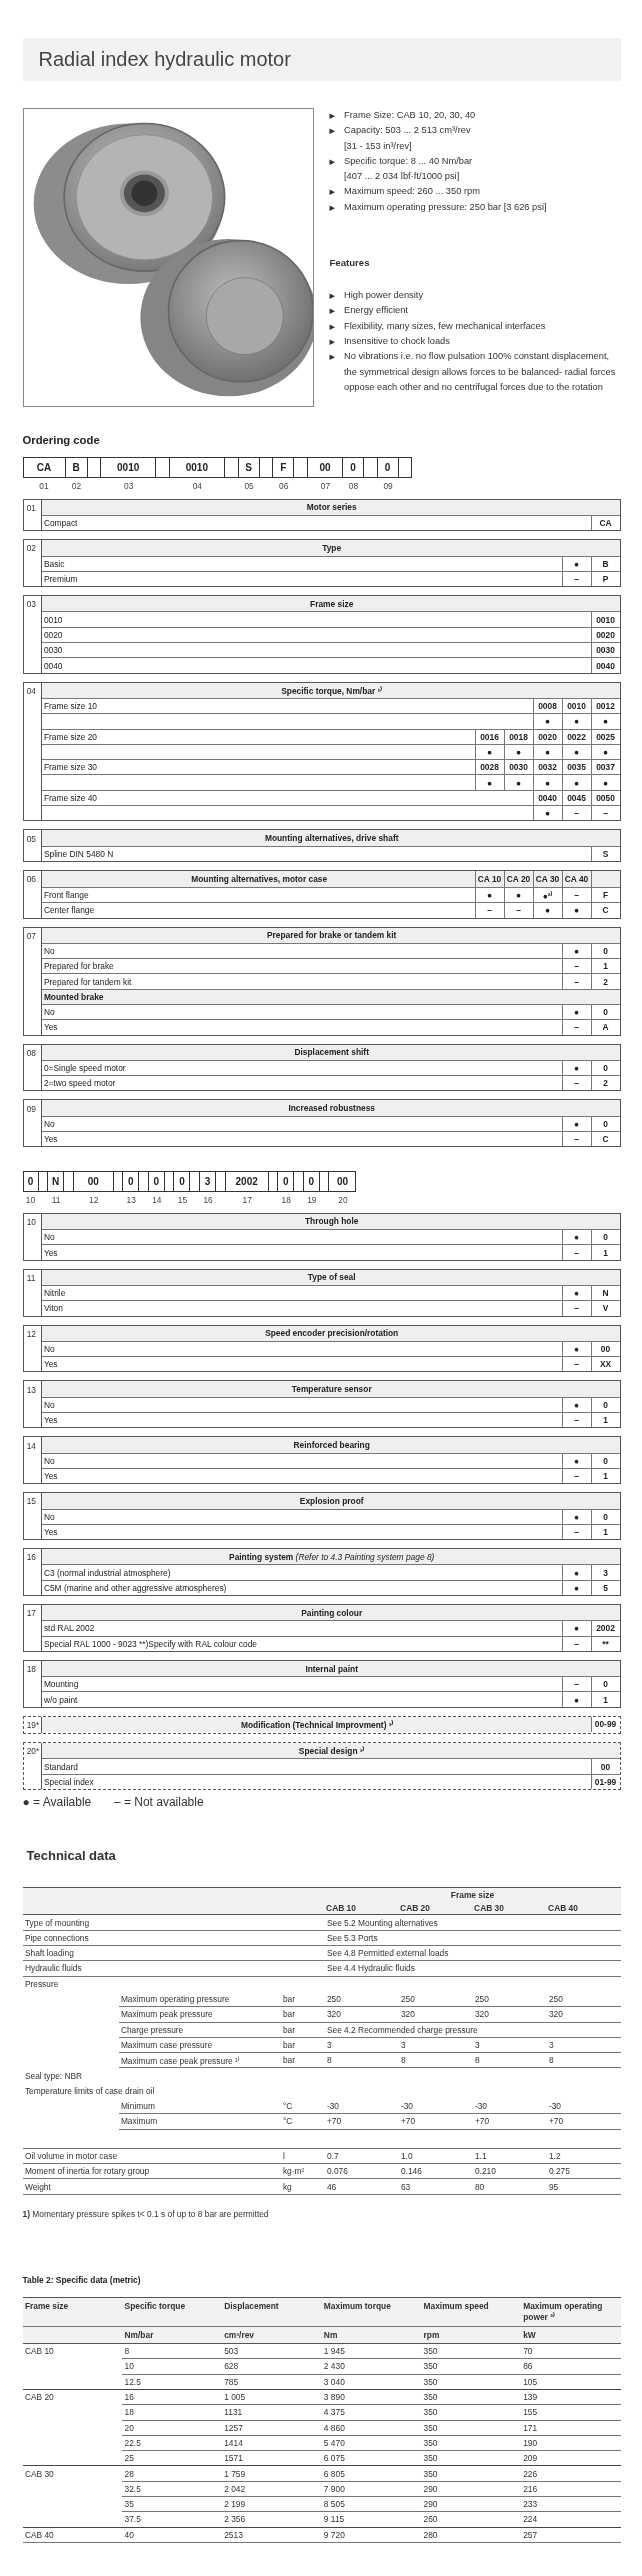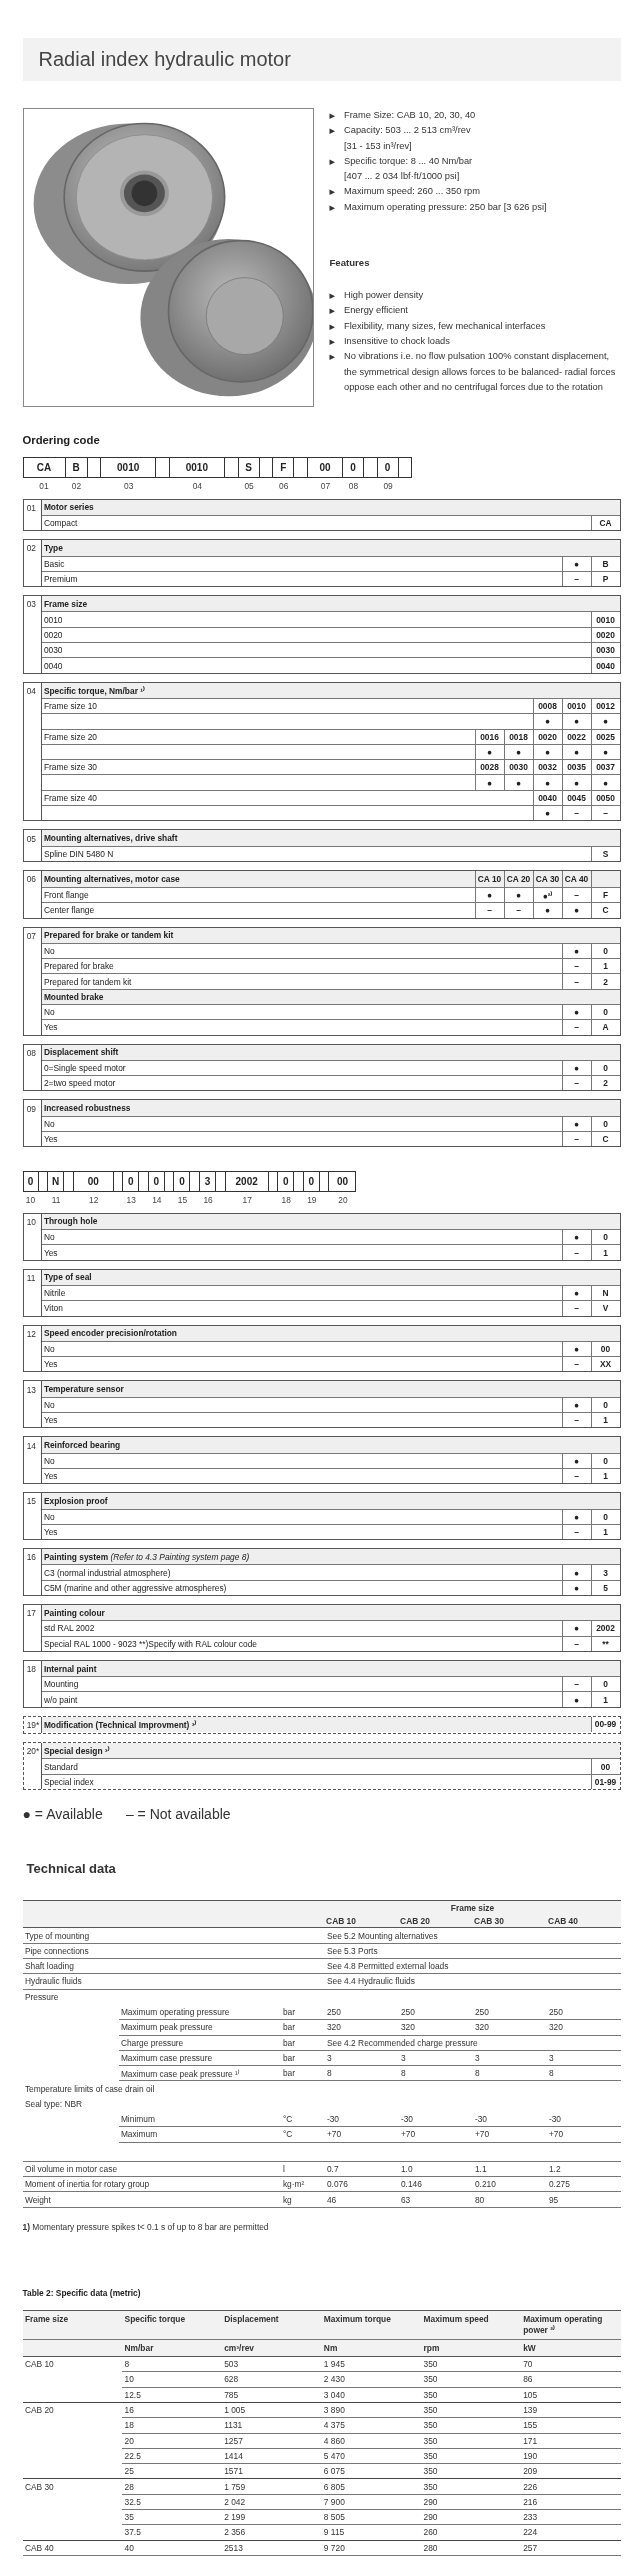--- a/index.html
+++ b/index.html
@@ -18,25 +18,25 @@
   .code-row { display: flex; }
   .code-cell { border: 1.2px solid #333; border-left: none; height: 21px; font-weight: bold; font-size: 10px; display: flex; align-items: center; justify-content: center; }
   .code-row .code-cell:first-child { border-left: 1.2px solid #333; }
   .code-labels { display: flex; font-size: 8.4px; color: #444; margin-top: 2.4px; }
   .code-labels span { text-align: center; }
   .opt { border: 1.6px solid #555; margin-top: 8px; display: flex; font-size: 8.4px; }
   .opt.dashed { border: 1.6px dashed #555; }
   .opt-num { width: 17px; padding: 3.2px 3.2px; color: #333; flex: none; }
   .opt-body { flex: 1; border-left: 0.8px solid #555; }
   .row { display: flex; border-top: 0.8px solid #777; height: 15.3px; align-items: center; }
-  .row:first-child { border-top: none; }
+  .row:first-child { border-top: none; text-align: center; }
   .row.head { background: #efefef; font-weight: bold; }
   .row .lbl { flex: 1; padding-left: 2.4px; }
   .row .cell { width: 29px; height: 100%; border-left: 0.8px solid #777; display: flex; align-items: center; justify-content: center; font-weight: bold; }
-  .legend { font-size: 14px; margin-top: 16px; color: #333; }
+  .legend { font-size: 12px; margin-top: 5px; color: #333; }
   .legend span { margin-right: 19.3px; }
   h2 { font-size: 13px; margin: 39px 0 24px 4px; color: #333; }
   table { border-collapse: collapse; width: 100%; font-size: 8.4px; color: #333; }
   .tech thead tr.top th { border-top: 1.6px solid #555; }
   .tech th { background: #f2f2f2; font-weight: bold; text-align: left; padding: 1.6px 1.6px; }
   .tech thead tr:last-child th { border-bottom: 1.6px solid #555; }
   .tech td { padding: 1.6px 2.4px; height: 15.3px; }
   .tech tr.line td { border-bottom: 1.2px solid #777; }
   .tech tr.sub td.sl { border-bottom: 1.2px solid #777; }
   .tech tr.gaptop td { border-top: 1.2px solid #777; }
@@ -698,24 +698,24 @@
           <tr class="sub">
             <td style="width:96px"></td>
             <td class="sl">Maximum case peak pressure ¹⁾</td>
             <td class="sl" style="width:44px">bar</td>
             <td class="sl">8</td>
             <td class="sl">8</td>
             <td class="sl">8</td>
             <td class="sl">8</td>
           </tr>
           <tr>
+            <td colspan="7">Seal type: NBR</td>
+          </tr>
+          <tr>
             <td colspan="7">Temperature limits of case drain oil</td>
-          </tr>
-          <tr>
-            <td colspan="7">Seal type: NBR</td>
           </tr>
           <tr class="sub">
             <td style="width:96px"></td>
             <td class="sl">Minimum</td>
             <td class="sl" style="width:44px">°C</td>
             <td class="sl">-30</td>
             <td class="sl">-30</td>
             <td class="sl">-30</td>
             <td class="sl">-30</td>
           </tr>

